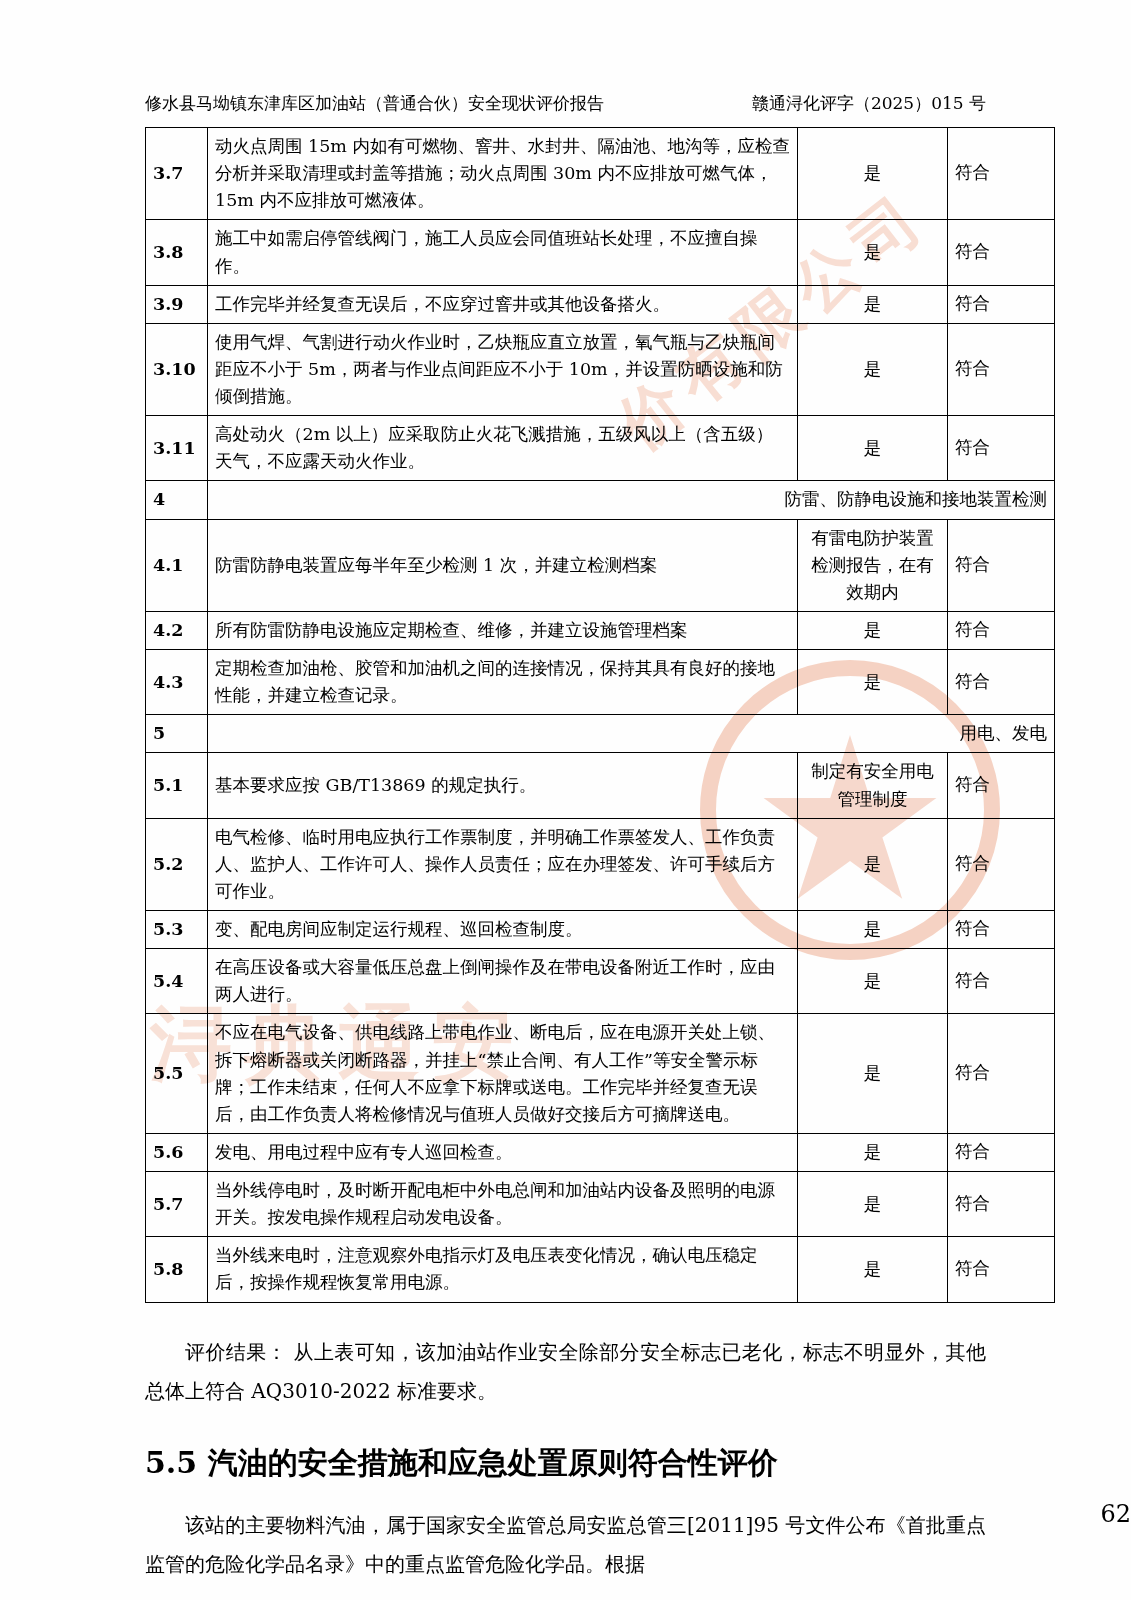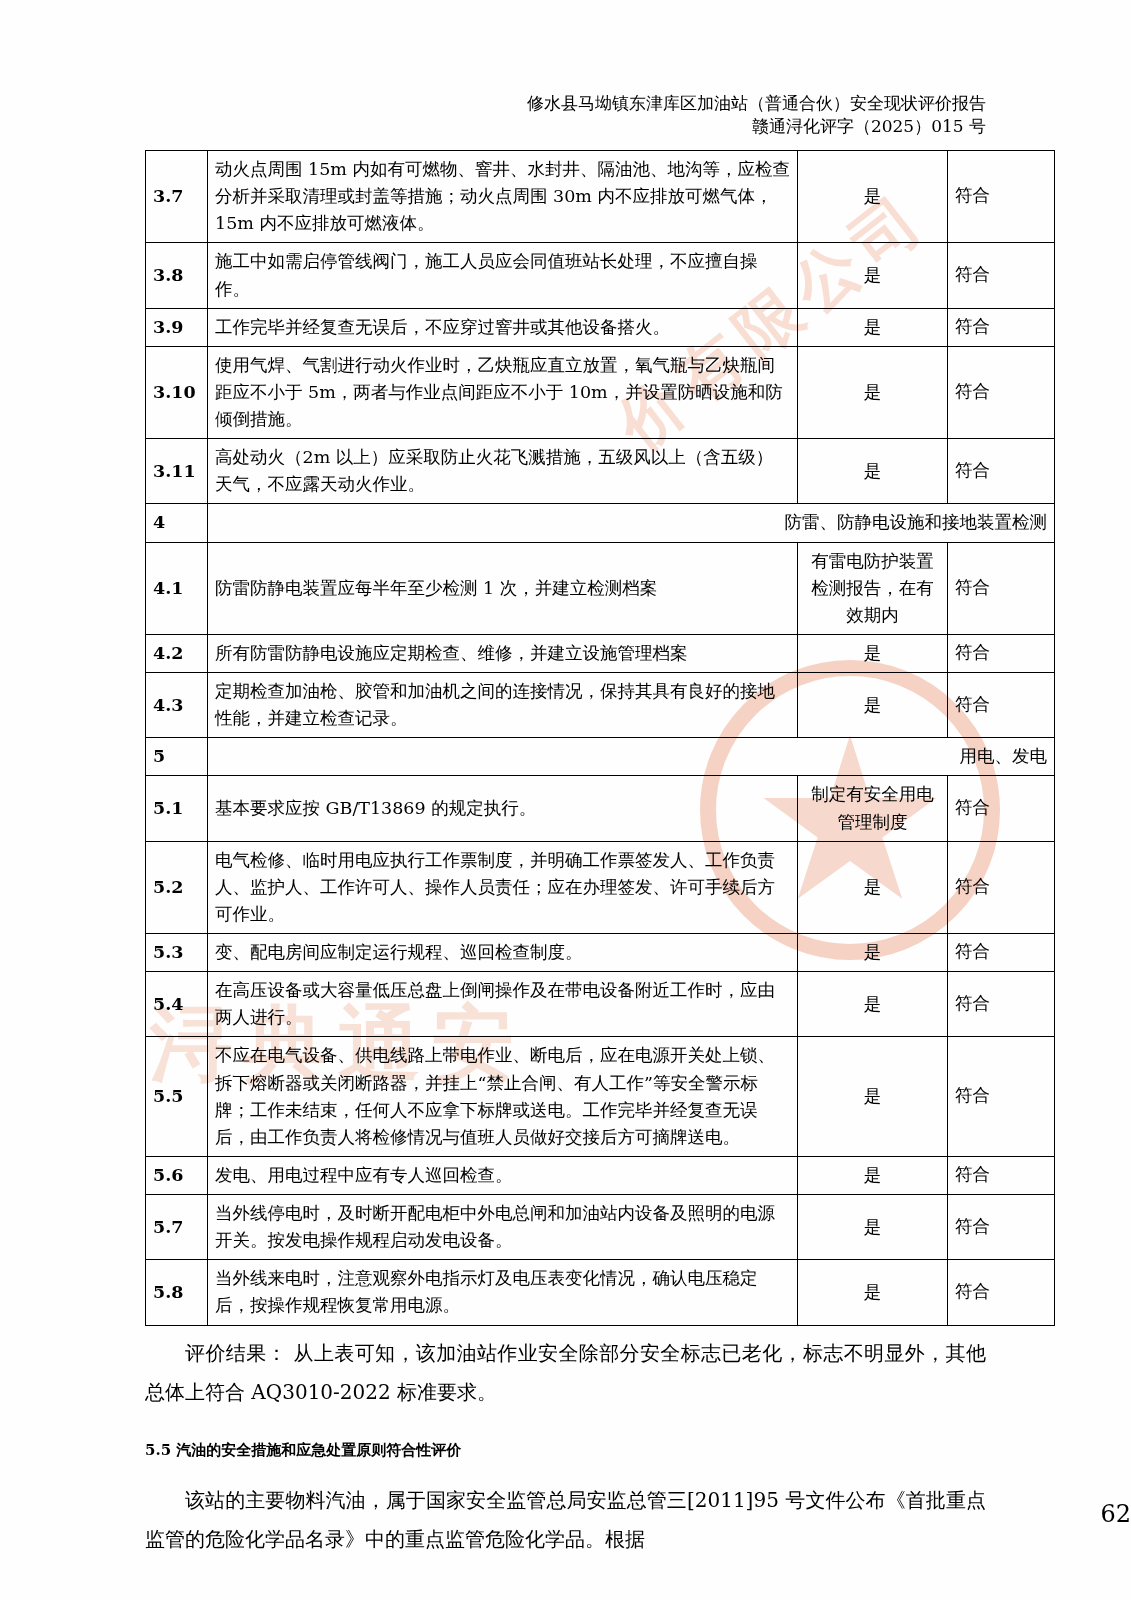--- a/index.html
+++ b/index.html
@@ -74,21 +74,20 @@
     position: relative;
     z-index: 2;
   }
   .pg-header {
     display: flex;
     justify-content: space-between;
     align-items: flex-end;
     padding: 0 145px 0 145px;
     margin-top: 92px;
     font-size: 17px;
-    flex-direction: column;
   }
   .pg-header .left {
     font-family: "DejaVu Serif", "Liberation Serif", serif;
   }
   .pg-header .right {
     font-family: "DejaVu Serif", "Liberation Serif", serif;
   }
 
   
   table.chk {
@@ -135,25 +134,25 @@
 
   
   .para {
     margin: 18px 145px 0 145px;
     font-size: 20px;
     line-height: 1.95;
     text-align: justify;
     text-indent: 2em;
   }
   .para.first {
-    margin-top: 8px;
+    margin-top: 30px;
   }
   h2.sec-head {
     margin: 26px 145px 4px 145px;
-    font-size: 15px;
+    font-size: 30px;
     font-weight: bold;
     line-height: 1.7;
     font-family: "DejaVu Serif", "Liberation Serif", serif;
   }
   .pg-num {
     position: absolute;
     left: 0;
     right: 0;
     bottom: 72px;
     text-align: right;

